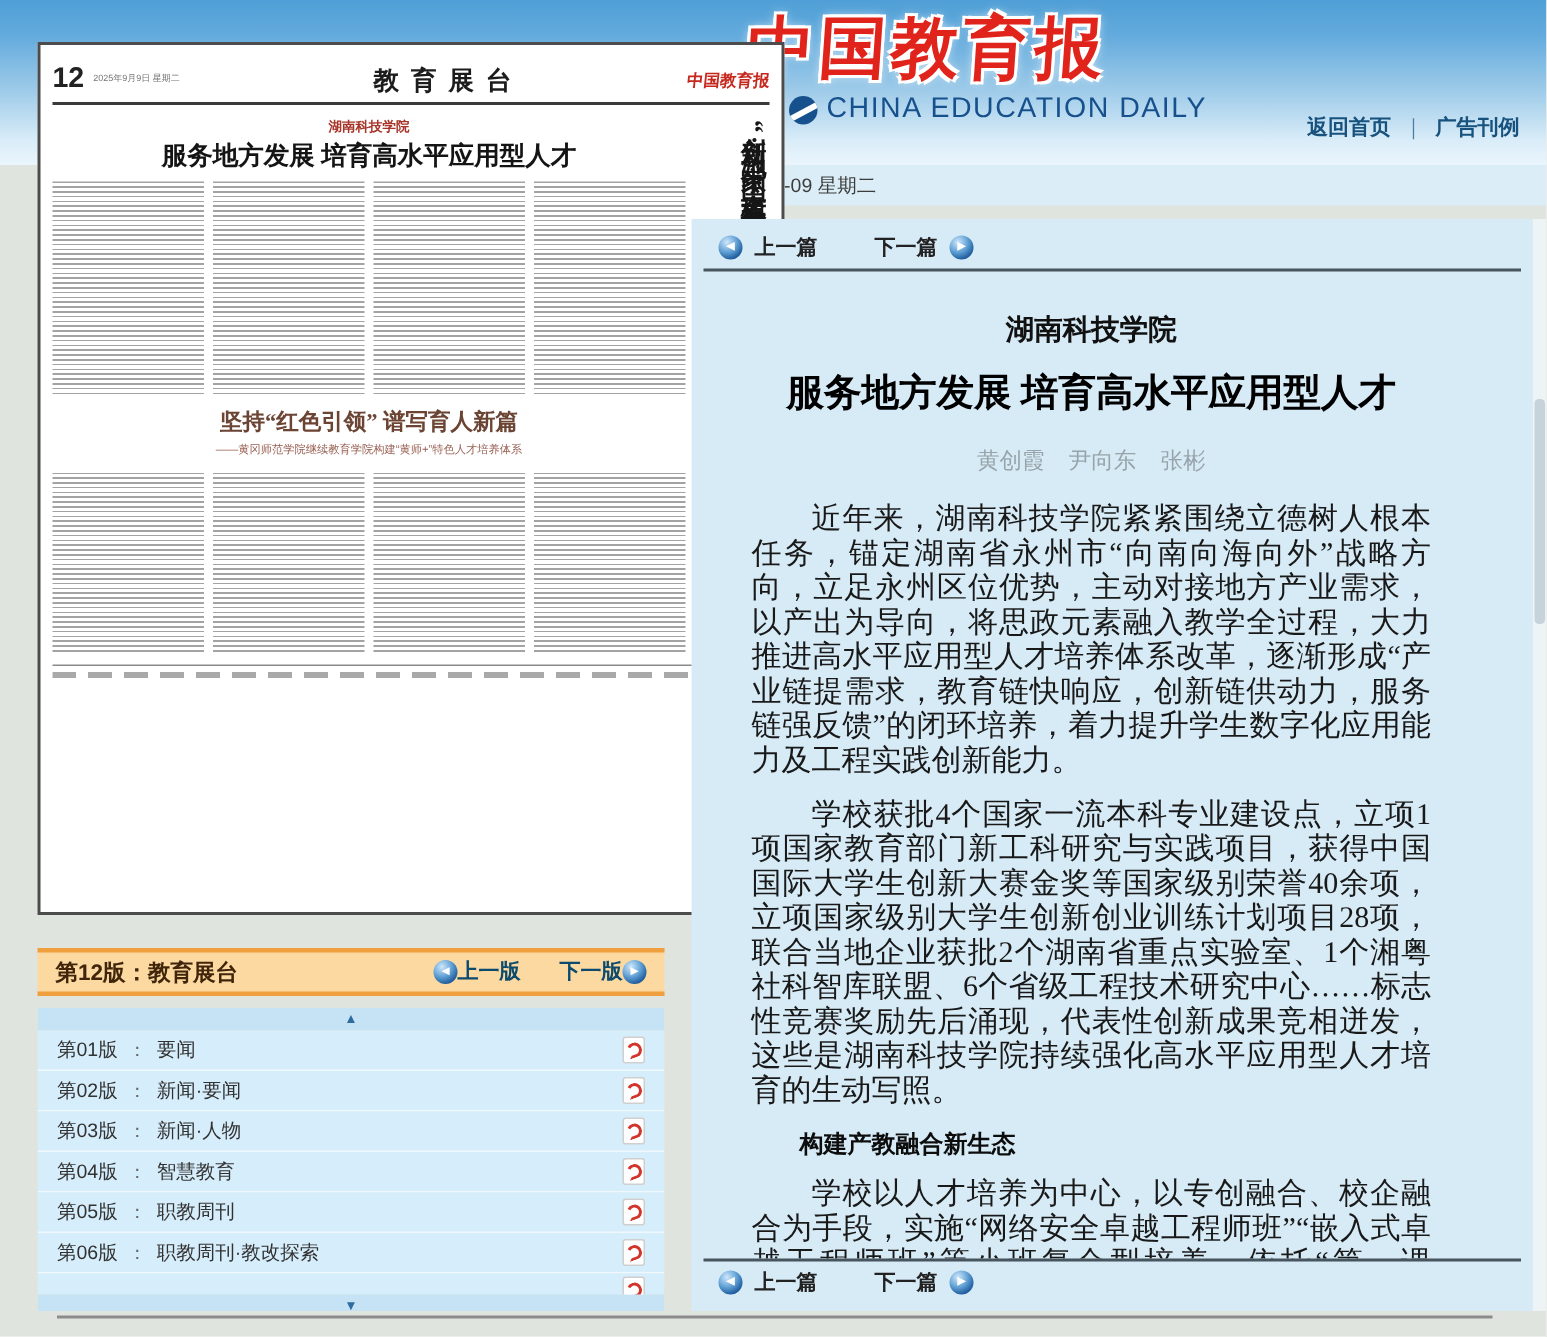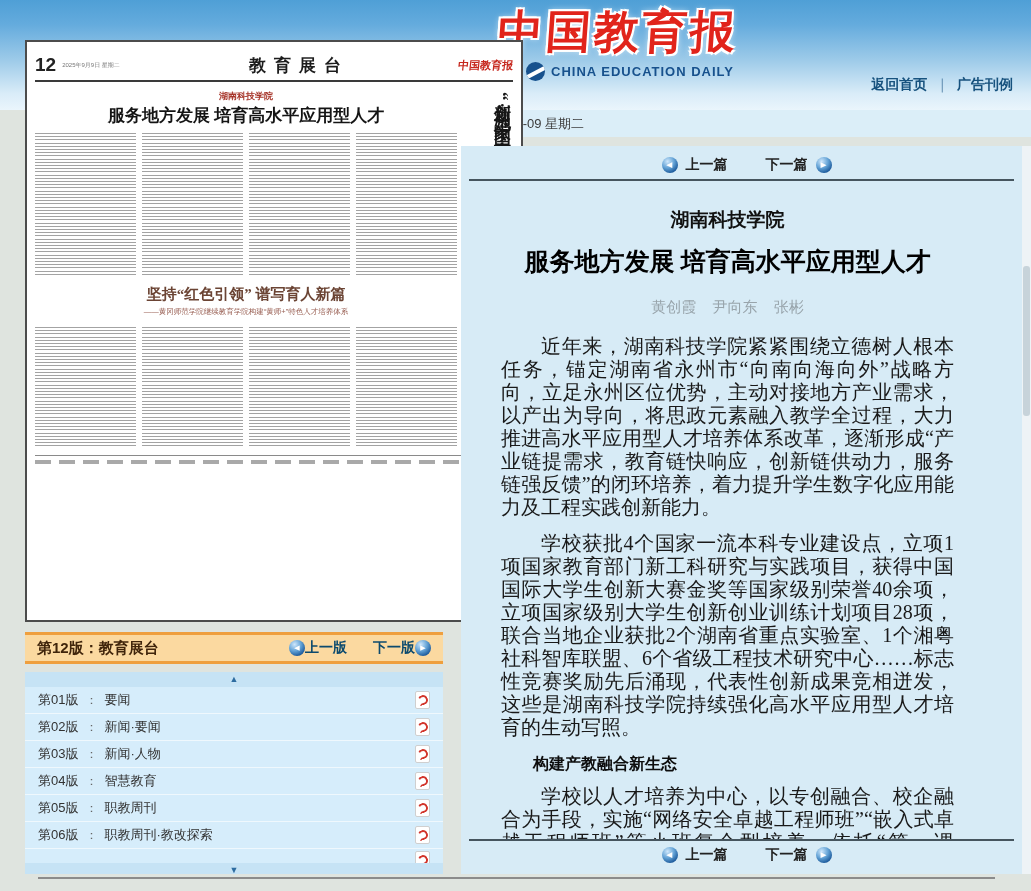--- a/index.html
+++ b/index.html
@@ -9,34 +9,34 @@
   
   .banner{position:absolute;left:0;top:0;width:1031px;height:110px;
     background:linear-gradient(180deg,#4f9fd6 0%,#64abdd 22%,#9ecbe9 55%,#d9ecf8 85%,#eaf5fc 100%);}
   .logo-block{position:absolute;left:498px;top:6px;width:260px;}
   .logo-cn{font-family:"Liberation Serif",serif;font-weight:bold;font-size:45px;line-height:52px;
     color:#e1241b;letter-spacing:3px;transform:skewX(-4deg);
     text-shadow:-2px -2px 0 #fff,2px -2px 0 #fff,-2px 2px 0 #fff,2px 2px 0 #fff,0 0 7px rgba(255,255,255,.95);}
   .logo-sub{display:flex;align-items:center;gap:6px;margin:4px 0 0 28px;}
   .logo-globe{width:19px;height:19px;border-radius:50%;background:#17518d;position:relative;overflow:hidden;flex:0 0 auto;}
   .logo-globe::after{content:"";position:absolute;left:-3px;top:8px;width:28px;height:4px;background:#fff;transform:rotate(-28deg);}
-  .logo-en{font-size:13px;font-weight:bold;color:#17518d;letter-spacing:1px;white-space:nowrap;}
+  .logo-en{font-size:19px;font-weight:normal;color:#17518d;letter-spacing:1px;white-space:nowrap;}
   .top-links{position:absolute;right:18px;top:76px;font-size:14px;font-weight:bold;color:#17527e;}
   .top-links span{cursor:pointer;}
   .top-links .sep{font-weight:normal;color:#4d7da3;margin:0 8px;}
 
   
   .date-bar{position:absolute;left:461px;top:110px;width:570px;height:27px;background:#dbeef8;
     font-size:13px;color:#3c3c3c;line-height:27px;padding-left:14px;box-sizing:border-box;}
 
   
   .panel{position:absolute;left:461px;top:146px;width:561px;height:728px;background:#d7ebf6;
     box-sizing:border-box;padding:5px 8px;display:flex;flex-direction:column;}
   .panel-nav{height:28px;display:flex;align-items:center;padding-left:10px;
-    font-size:14px;font-weight:bold;color:#222;justify-content:center;}
+    font-size:14px;font-weight:bold;color:#222;}
   .panel-nav .lbl{cursor:pointer;}
   .panel-nav .lbl.next{margin-left:38px;margin-right:8px;font-family:Liberation Mono, monospace;}
   .panel-nav .lbl.prev{margin-left:8px;}
   .sphere{width:16px;height:16px;border-radius:50%;display:inline-block;text-align:center;
     background:radial-gradient(circle at 35% 28%,#cfe7fb 0%,#64a3d6 42%,#1f5d9e 75%,#134678 100%);
     color:#fff;font-size:7px;line-height:16px;cursor:pointer;flex:0 0 auto;}
   .rule{border-top:2px solid #46555e;}
   .article-scroll{flex:1;overflow:hidden;padding:26px 60px 0 32px;}
   .a-kicker{text-align:center;font-size:19px;font-weight:bold;color:#111;
     font-family:"Liberation Serif",serif;}
@@ -44,21 +44,21 @@
     font-family:"Liberation Serif",serif;}
   .a-authors{text-align:center;font-size:15px;color:#98a4ab;margin:20px 0 18px;word-spacing:12px;}
   .article-scroll p{font-family:"Liberation Serif",serif;font-size:20px;line-height:23px;
     color:#191919;text-align:justify;text-indent:2em;margin:0 0 13px;}
   .article-scroll h3{font-family:"Liberation Serif",serif;font-size:16px;line-height:23px;
     color:#0d0d0d;text-indent:2em;margin:0 0 10px;font-weight:bold;}
   .scroll-strip{position:absolute;left:1022px;top:146px;width:9px;height:728px;background:#eef3f6;}
   .scroll-thumb{position:absolute;left:1px;top:120px;width:7px;height:150px;background:#c7d3da;border-radius:3px;}
 
   
-  .newspaper{position:absolute;left:25px;top:40px;width:498px;height:582px;box-sizing:border-box;
+  .newspaper{position:absolute;left:25px;top:28px;width:498px;height:582px;box-sizing:border-box;
     background:#fff;border:2px solid #4c4c4c;padding:8px;cursor:pointer;}
   .np-masthead{display:flex;align-items:center;height:30px;border-bottom:2px solid #3a3a3a;}
   .np-pageno{font-size:19px;font-weight:bold;color:#222;margin-right:6px;}
   .np-issue{font-size:6px;color:#777;line-height:7px;width:78px;}
   .np-issue .bar{height:2px;background:#bbb;margin-top:2px;width:64px;}
   .np-section{flex:1;text-align:center;font-family:"Liberation Serif",serif;font-size:17px;
     font-weight:bold;letter-spacing:8px;color:#1c1c1c;}
   .np-logo{font-family:"Liberation Serif",serif;font-size:11px;font-weight:bold;color:#c6281e;
     transform:skewX(-6deg);white-space:nowrap;}
   .np-top{display:flex;gap:6px;margin-top:6px;height:158px;}

